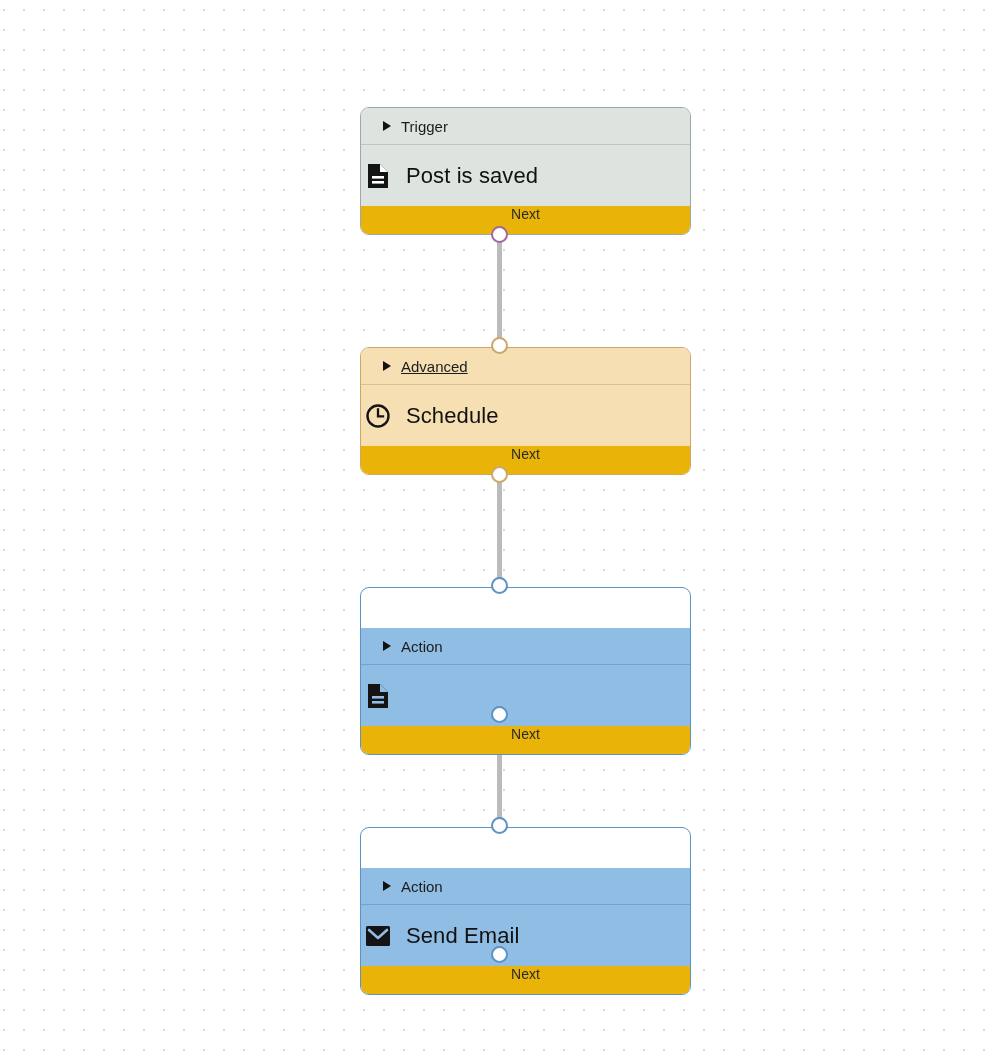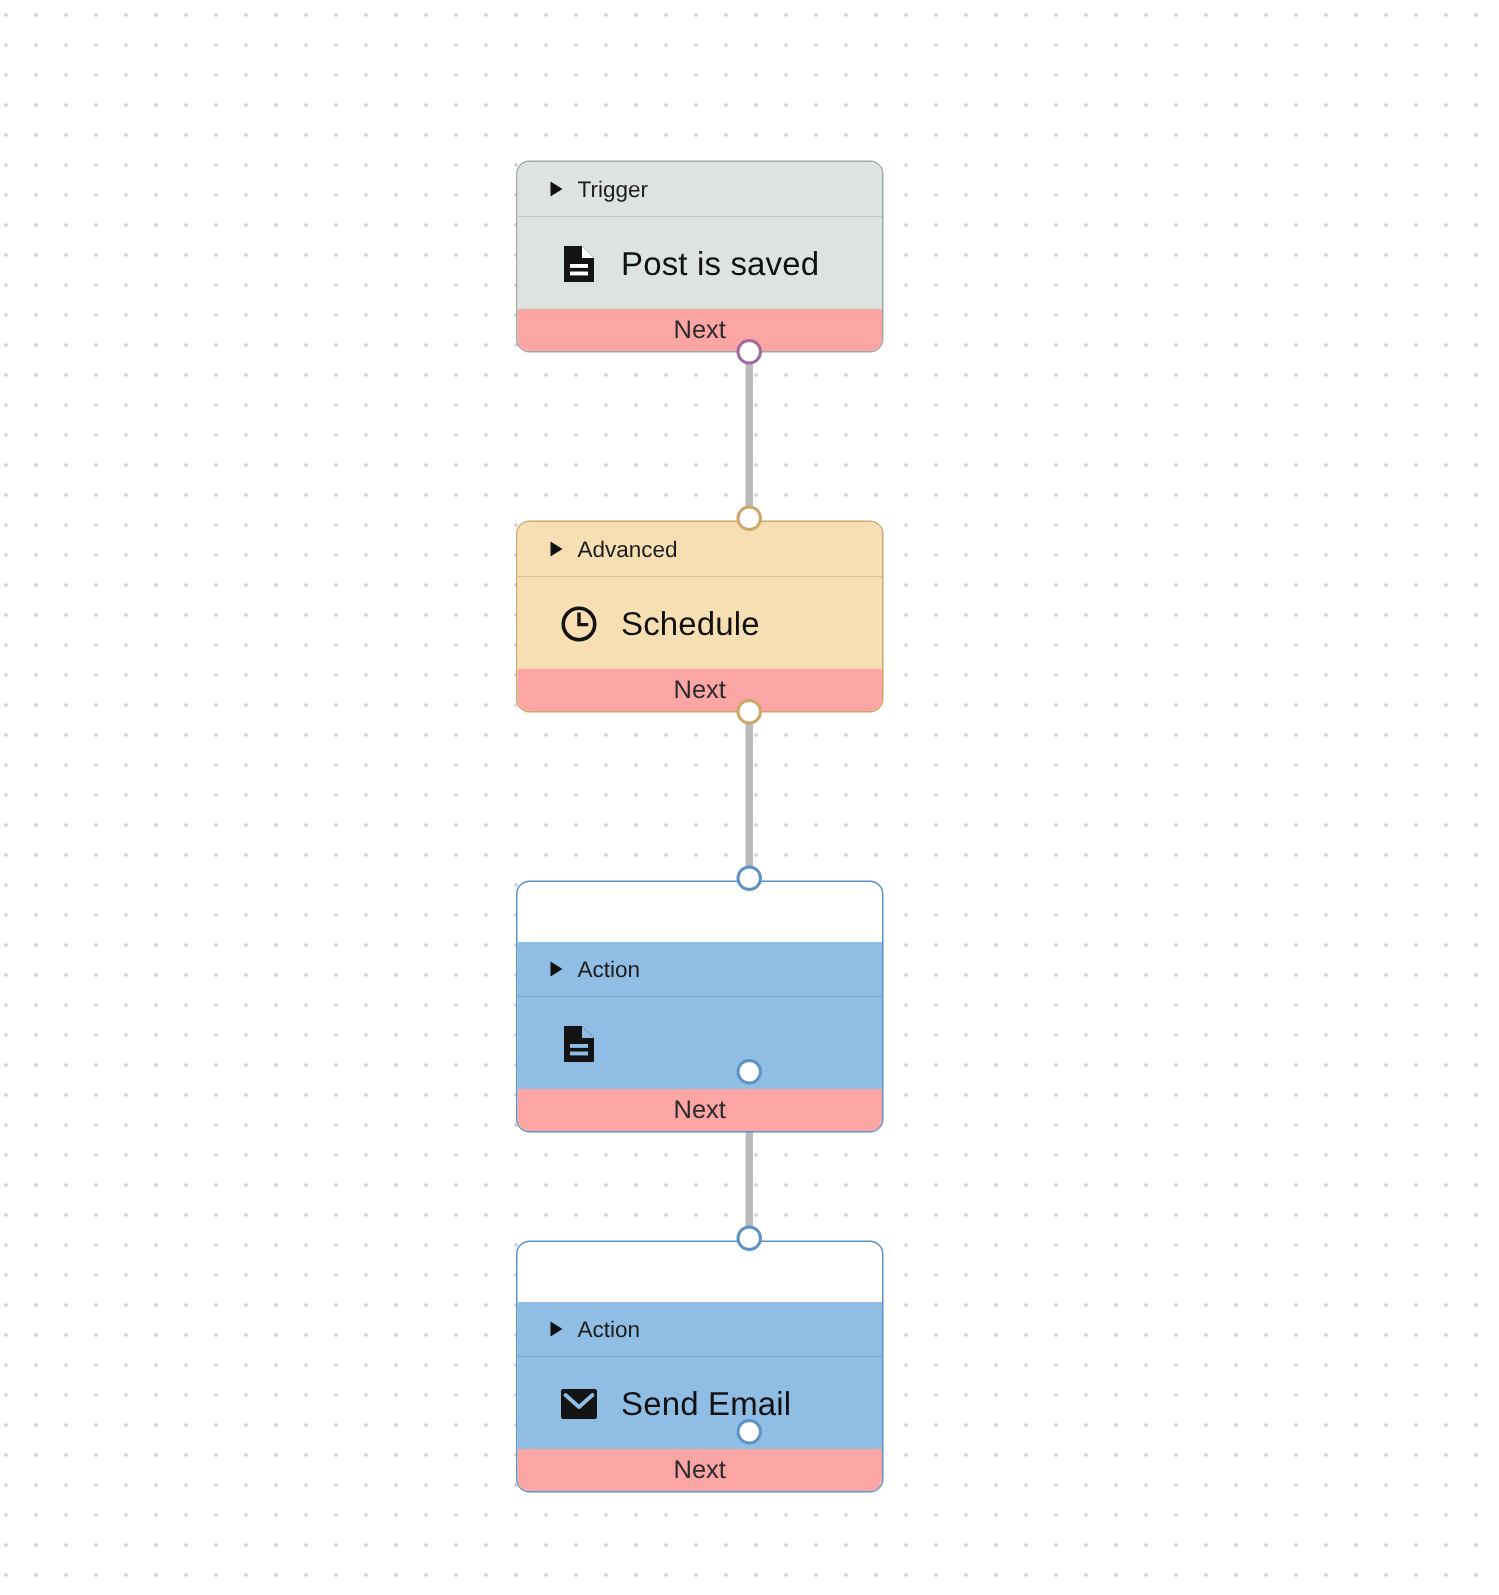--- a/index.html
+++ b/index.html
@@ -40,22 +40,22 @@
     border-radius: 50%;
     background: #ffffff;
     border: 2px solid #999999;
     left: 491px;
     z-index: 4;
   }
 
   
   .node {
     position: absolute;
-    left: 344px;
-    width: 245px;
+    left: 360px;
+    width: 331px;
     border-radius: 9px;
     background: #ffffff;
     border: 1.5px solid #9aa39d;
     z-index: 3;
     overflow: hidden;
   }
 
   .node-header {
     height: 37px;
     display: flex;
@@ -73,21 +73,21 @@
     border-top: 5.5px solid transparent;
     border-bottom: 5.5px solid transparent;
     margin-right: 10px;
     flex: none;
   }
 
   .node-body {
     height: 61px;
     display: flex;
     align-items: center;
-    padding-left: 28px;
+    padding-left: 4px;
   }
 
   .node-icon {
     width: 26px;
     height: 26px;
     flex: none;
     margin-right: 15px;
     display: flex;
     align-items: center;
     justify-content: center;
@@ -95,38 +95,37 @@
 
   .node-title {
     font-size: 22px;
     color: #111111;
     letter-spacing: .1px;
     white-space: nowrap;
   }
 
   .node-footer {
     height: 28px;
-    background: #fca5a5;
-    display: flex;
-    align-items: center;
+    background: #eab308;
+    display: flex;
     justify-content: center;
-    font-size: 17px;
+    font-size: 14px;
     color: #2b2b2b;
   }
 
   
   .node.trigger  { border-color: #9fa8a2; }
   .node.trigger  .node-header,
   .node.trigger  .node-body { background: #dde4df; }
   .node.trigger  .node-header { border-bottom-color: #bcc5bf; }
 
   .node.advanced { border-color: #cda76a; }
   .node.advanced .node-header,
   .node.advanced .node-body { background: #f5dfb3; }
-  .node.advanced .node-header { border-bottom-color: #dbc08a; }
+  .node.advanced .node-header { border-bottom-color: #dbc08a; text-decoration: underline; }
 
   .node.action   { border-color: #5b93c7; }
   .node.action   .node-header,
   .node.action   .node-body { background: #8fbde3; }
   .node.action   .node-header { border-bottom-color: #6fa4cf; margin-top: 40px; }
 
   
   .port.p-trigger  { border-color: #a06aa0; }
   .port.p-advanced { border-color: #cda76a; }
   .port.p-action   { border-color: #5b93c7; }

